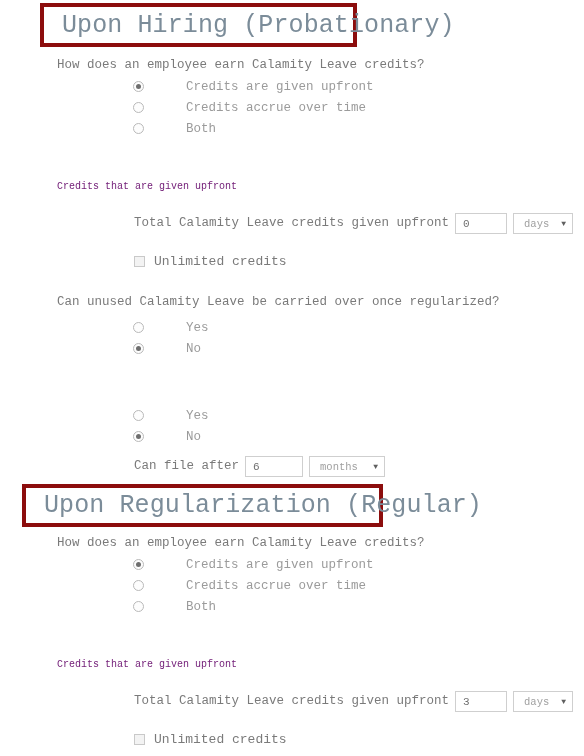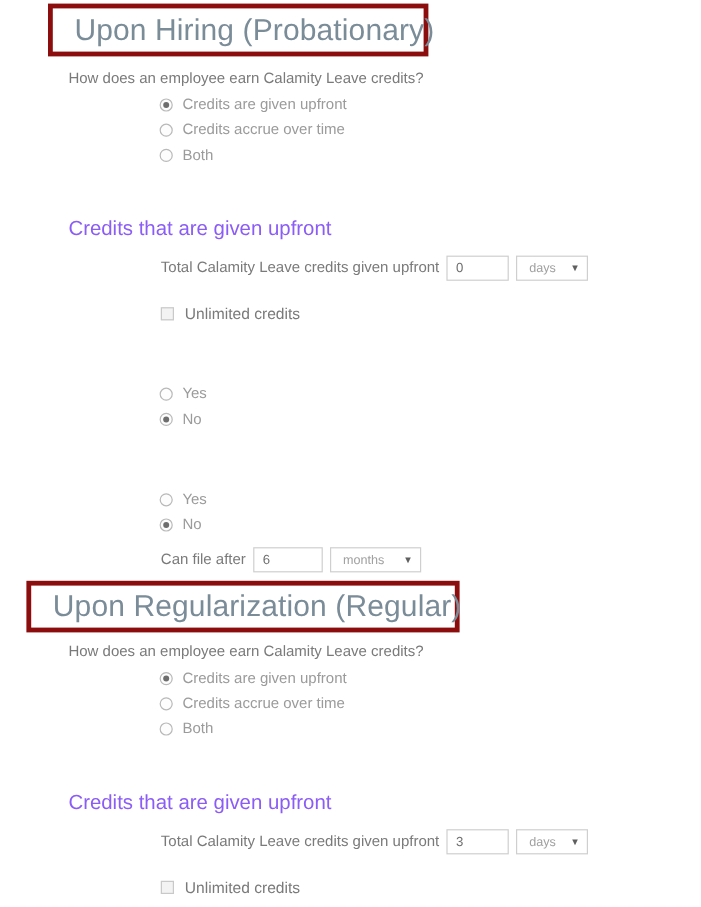--- a/index.html
+++ b/index.html
@@ -12,20 +12,21 @@
     background: #ffffff;
     font-family: "Liberation Sans", sans-serif;
     overflow: hidden;
     position: relative;
   }
 
   .page {
     position: relative;
     width: 584px;
     height: 737px;
+    font-family: Liberation Mono, monospace;
   }
 
   
   .section-header {
     position: absolute;
     border: 4px solid #8c0d0d;
     background: #ffffff;
     box-sizing: border-box;
     display: flex;
     align-items: center;
@@ -55,31 +56,31 @@
   
   .q-text {
     position: absolute;
     font-size: 12.5px;
     color: #7a7a7a;
     white-space: nowrap;
     line-height: 1;
   }
   .sub-label {
     position: absolute;
-    font-size: 17px;
-    color: #8b5cf6;
+    font-size: 10px;
+    color: #701a75;
     white-space: nowrap;
     line-height: 1;
   }
 
   .opt-row {
     position: absolute;
     display: flex;
-    align-items: center;
-    white-space: nowrap;
+    white-space: nowrap;
+    gap: 34px;
   }
   .opt-row .opt-label {
     font-size: 12.5px;
     color: #9b9b9b;
     line-height: 1;
     margin-left: 8px;
   }
 
   
   .radio {
@@ -213,20 +214,21 @@
       <span>days</span>
       <span class="caret">▼</span>
     </div>
   </div>
 
   <div class="check-row" style="left:134px; top:255px;">
     <span class="checkbox"></span>
     <span class="check-label">Unlimited credits</span>
   </div>
 
+  <div class="q-text" style="left:57px; top:296px;">Can unused Calamity Leave be carried over once regularized?</div>
 
   <div class="opt-row" style="left:133px; top:322px;">
     <span class="radio"></span>
     <span class="opt-label">Yes</span>
   </div>
   <div class="opt-row" style="left:133px; top:343px;">
     <span class="radio checked"></span>
     <span class="opt-label">No</span>
   </div>
 

